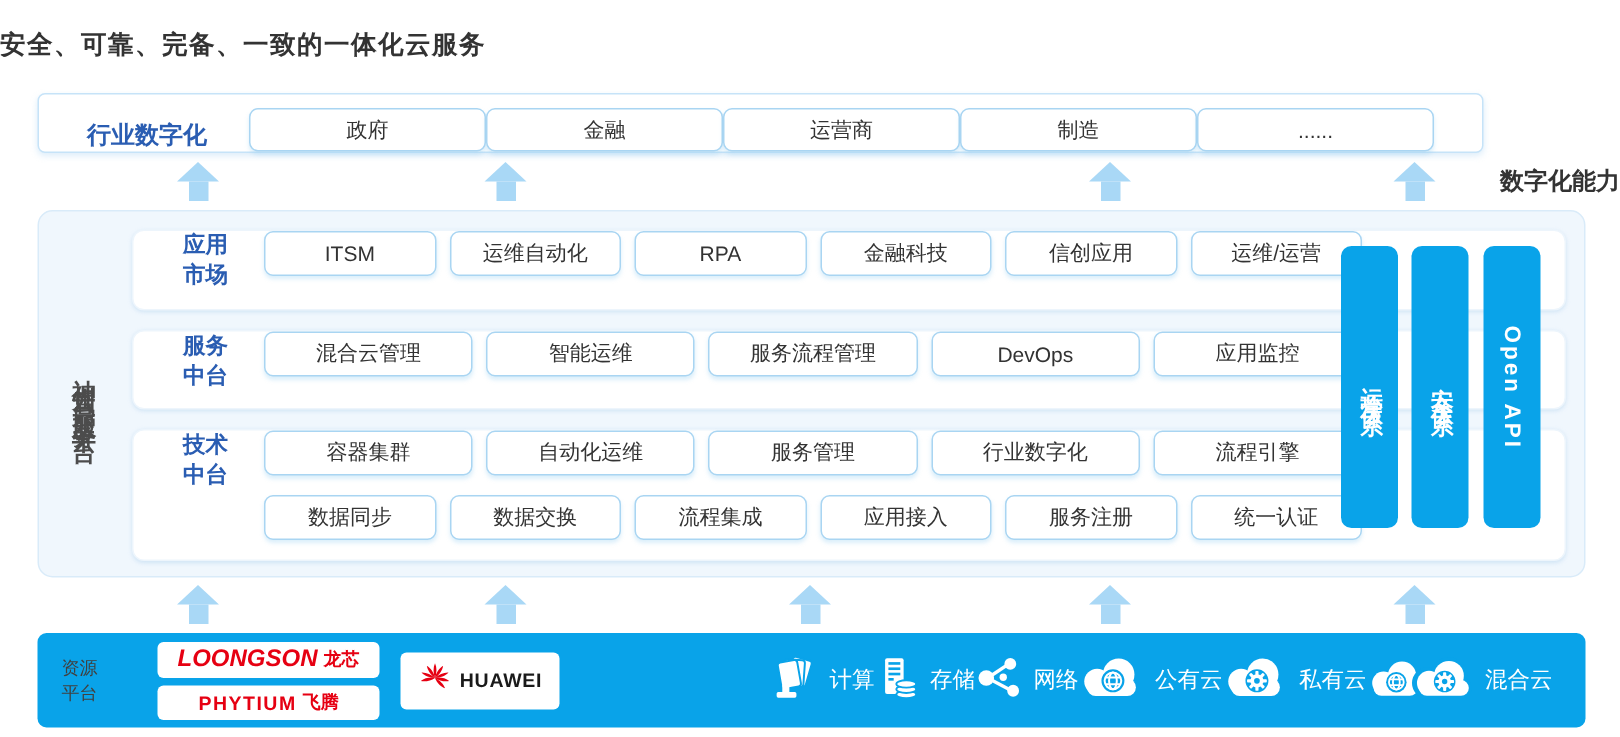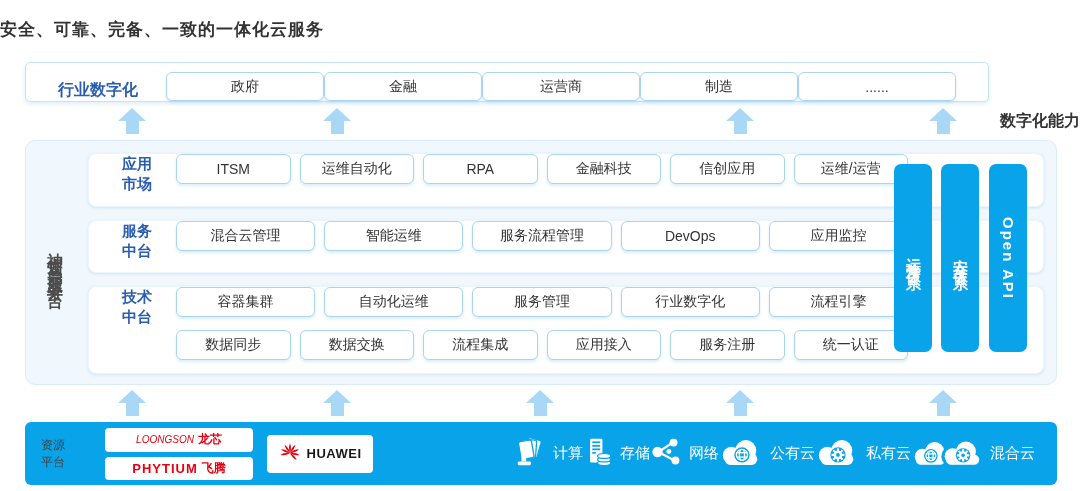--- a/index.html
+++ b/index.html
@@ -74,21 +74,21 @@
   
   .resource-bar{position:absolute;left:25px;top:422px;width:1032px;height:63px;
     background:var(--accent-blue);border-radius:6px;
     display:flex;align-items:center;padding:0 18px 0 16px}
   .res-label{color:#404040;font-weight:normal;font-size:12px;line-height:1.35;width:58px;flex:none}
   .res-label span{display:block}
   .vendor-col{display:flex;flex-direction:column;gap:5px;margin-left:6px;flex:none}
   .pill{background:#fff;border-radius:4px;display:flex;align-items:center;justify-content:center}
   .pill.loongson{width:148px;height:24px;gap:4px}
   .pill.phytium{width:148px;height:23px;gap:4px}
-  .loongson .brand{color:var(--brand-red);font-weight:normal;font-style:italic;font-size:10px}
+  .loongson .brand{color:var(--brand-red);font-weight:bold;font-style:italic;font-size:16px}
   .loongson .suffix{color:var(--brand-red);font-weight:bold;font-size:12px}
   .phytium .brand{color:var(--brand-red);font-weight:bold;font-size:13px;letter-spacing:1px}
   .phytium .suffix{color:var(--brand-red);font-weight:bold;font-size:12px}
   .pill.huawei{width:106px;height:38px;margin-left:14px;gap:6px;flex:none}
   .huawei .brand{color:#1a1a1a;font-weight:bold;font-size:13px;letter-spacing:.5px}
 
   .res-items{flex:1;display:flex;align-items:center;justify-content:flex-end;
     margin-left:26px;margin-right:4px}
   .res-item{display:flex;align-items:center;gap:7px;color:#fff;font-size:15px}
   .res-item .ic{display:block}

